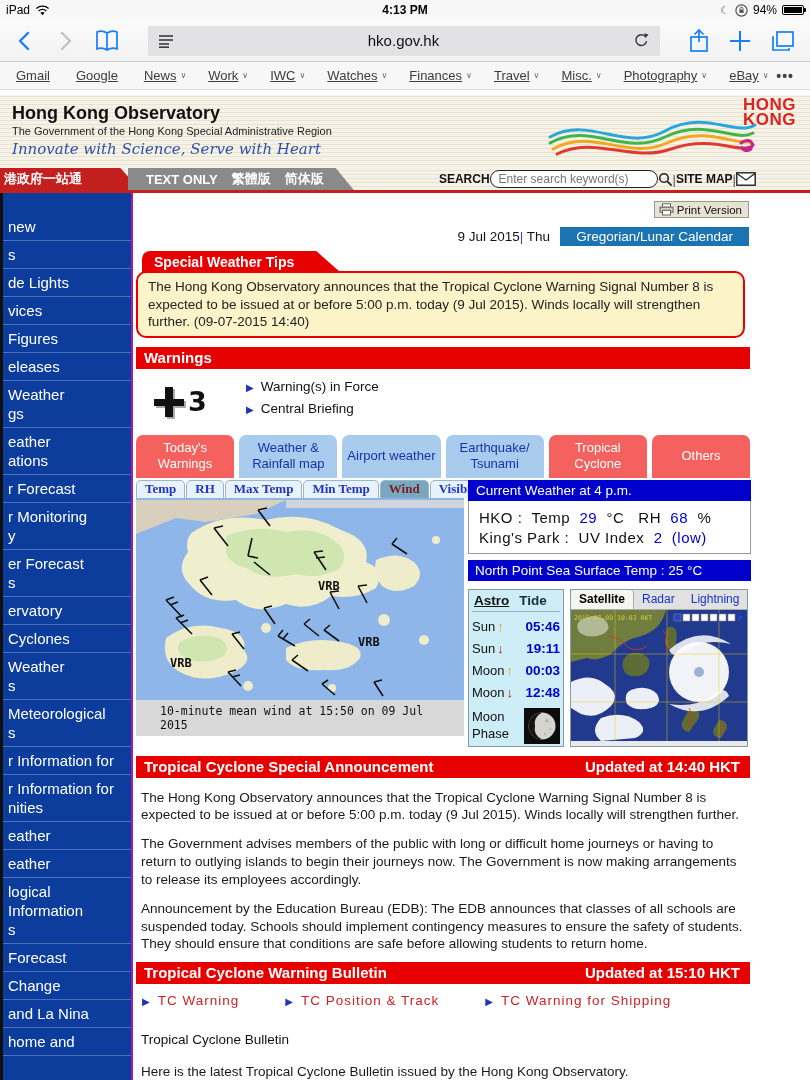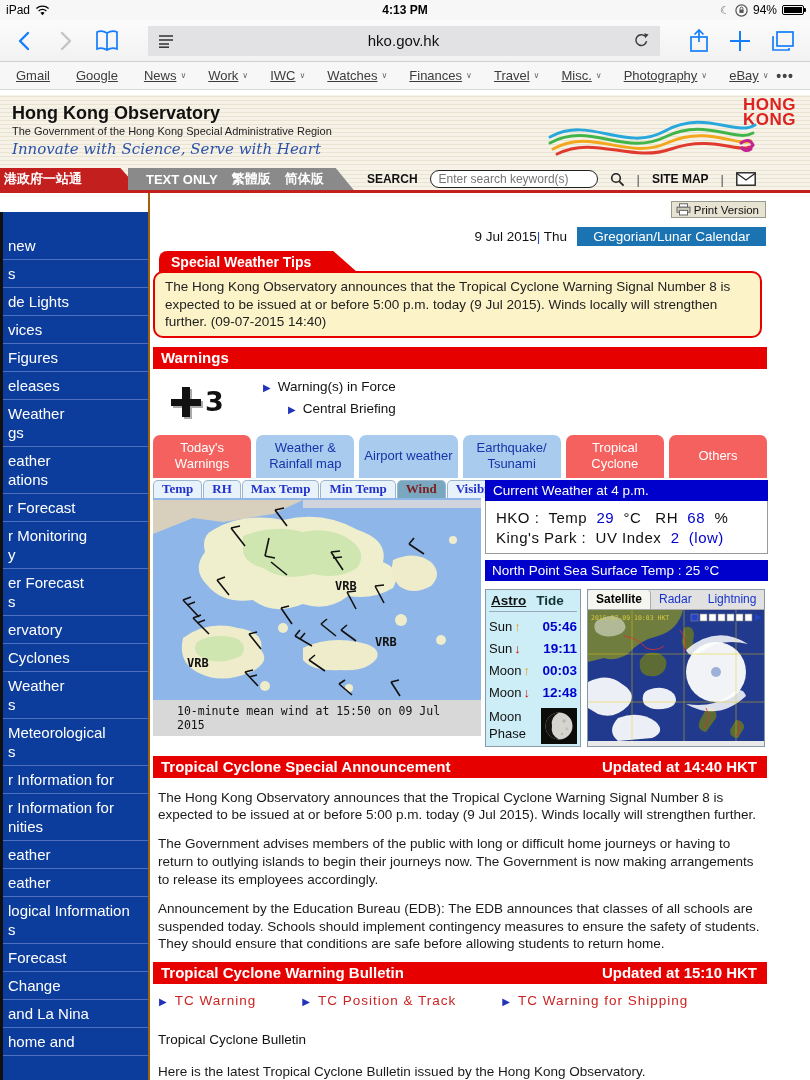--- a/index.html
+++ b/index.html
@@ -37,52 +37,52 @@
   .hko-sub { font-size:11px; color:#222; margin-top:1px; }
   .hko-slogan { font-family:"DejaVu Serif", serif; font-style:italic; font-size:15px; color:#2b52a8; margin-top:3px; }
   .brand { position:absolute; right:14px; top:2px; text-align:right; }
   .brand-word { font-size:17px; font-weight:bold; color:#d22; line-height:0.9; letter-spacing:0.5px; }
   .brand-ribbon { position:absolute; right:50px; top:18px; }
 
   
   .navstrip { height:22px; background:repeating-linear-gradient(0deg,#f6f2e7 0 3px,#e9e4d2 3px 4px); display:flex; align-items:center; position:relative; }
   .govhk { background:#c41f1f; color:#fff; font-weight:bold; font-size:13px; height:22px; display:flex; align-items:center; padding:0 18px 0 4px; clip-path:polygon(0 0,86% 0,100% 100%,0 100%); min-width:140px; }
   .textonly { background:#8a8a8a; color:#fff; font-weight:bold; font-size:13px; height:22px; display:flex; align-items:center; gap:14px; padding:0 30px 0 18px; margin-left:-12px; clip-path:polygon(0 0,92% 0,100% 100%,0 100%); }
-  .strip-right { display:flex; align-items:center; gap:12px; margin-left:auto; padding-right:54px; }
+  .strip-right { display:flex; align-items:center; gap:0; margin-left:auto; padding-right:54px; }
   .search-label { font-size:12px; font-weight:bold; color:#111; }
   .search-box { width:168px; height:18px; border:1.5px solid #222; border-radius:9px; background:#fff; font-size:12px; padding:0 8px; color:#222; }
   .sitemap { font-size:12px; font-weight:bold; color:#111; }
   .strip-sep { color:#555; font-size:13px; }
   .redrule { height:3px; background:#c41f1f; }
 
   
   .body-row { display:flex; align-items:stretch; height:887px; }
-  .sidebar { width:148px; background:#0c3d9c; border-left:3px solid #101010; padding-top:20px; overflow:hidden;margin-top:19px; }
+  .sidebar { width:131px; background:#0c3d9c; border-left:3px solid #101010; padding-top:20px; overflow:hidden; }
   .side-item { color:#fff; font-size:15px; line-height:19px; padding:4px 2px 4px 5px; border-bottom:1px solid #4f6fbe; white-space:pre-line; cursor:pointer; }
-  .content { width:620px; background:#fff; border-left:2px solid #a16207; padding:4px 0 0 3px; position:relative; }
+  .content { width:620px; background:#fff; border-left:2px solid #a21caf; padding:4px 0 0 3px; position:relative; }
   .right-margin { flex:1; background:#fff; }
 
   
   .print-btn { position:absolute; right:2px; top:8px; background:#e7e3d3; border:1px solid #9a9a8a; font-size:11.5px; color:#111; padding:1px 6px 1px 4px; display:flex; align-items:center; gap:3px; cursor:pointer; }
   .date-row { display:flex; justify-content:flex-end; align-items:center; gap:10px; margin:30px 2px 4px 0; }
   .date-text { font-size:13.5px; color:#111; }
   .date-text .pipe { color:#2b4bbf; }
   .cal-btn { background:#1b74b1; color:#fff; font-size:13.5px; padding:2px 16px; cursor:pointer; }
 
   
   .tips-tab { width:198px; height:21px; background:#e60000; color:#fff; font-weight:bold; font-size:14px; display:flex; align-items:center; padding-left:12px; margin-left:6px; border-radius:8px 0 0 0; clip-path:polygon(0 0,88% 0,100% 100%,0 100%); position:relative; top:1px; }
   .tips-box { border:2px solid #e60000; border-radius:10px; background:#fcf3c8; padding:5px 10px; font-size:13.5px; color:#222; line-height:1.3; margin-right:6px; }
 
   
   .sec-bar { background:#e60000; color:#fff; font-weight:bold; font-size:15px; display:flex; justify-content:space-between; align-items:center; padding:2px 10px 3px 8px; margin-top:9px; margin-right:1px; }
   .warn-body { display:flex; align-items:flex-start; padding:10px 0 6px 14px; }
   .signal-icon { margin-top:2px; }
   .warn-links { margin-left:34px; display:flex; flex-direction:column; gap:7px; }
   .blue-arrow { color:#2233bb; font-size:10px; margin-right:7px; }
-  .warn-link { font-size:13.5px; color:#111; cursor:pointer;text-align:right; }
+  .warn-link { font-size:13.5px; color:#111; cursor:pointer; }
 
   
   .main-tabs { display:flex; gap:5px; margin-top:4px; margin-right:1px; }
   .main-tabs .tab { flex:1; height:43px; border-radius:7px 7px 0 0; display:flex; align-items:center; justify-content:center; text-align:center; font-size:13px; line-height:1.25; background:#f4615e; color:#fff; cursor:pointer; padding:0 4px; }
   .main-tabs .tab:nth-of-type(2), .main-tabs .tab:nth-of-type(3), .main-tabs .tab:nth-of-type(4) { background:#a8cbee; color:#1733aa; }
 
   
   .cols { display:flex; margin-top:2px; }
   .left-col { width:328px; }
   .map-tabs { display:flex; height:20px; border-bottom:2px solid #8fb6e8; }

